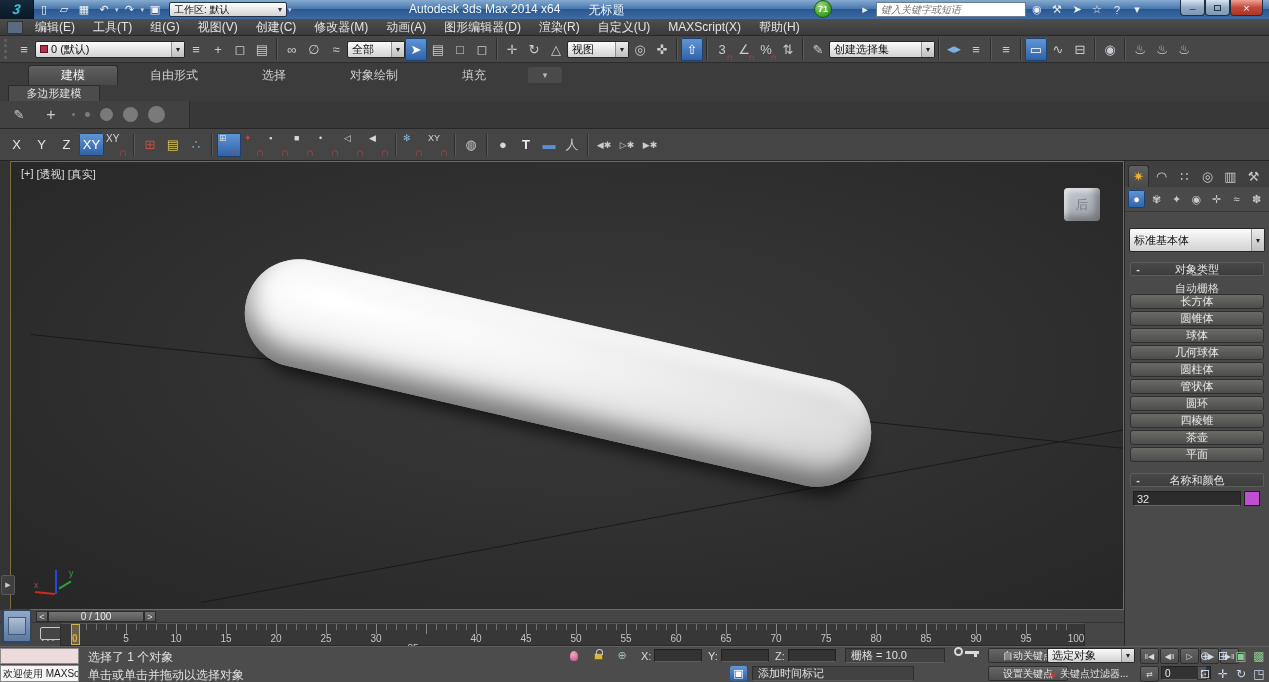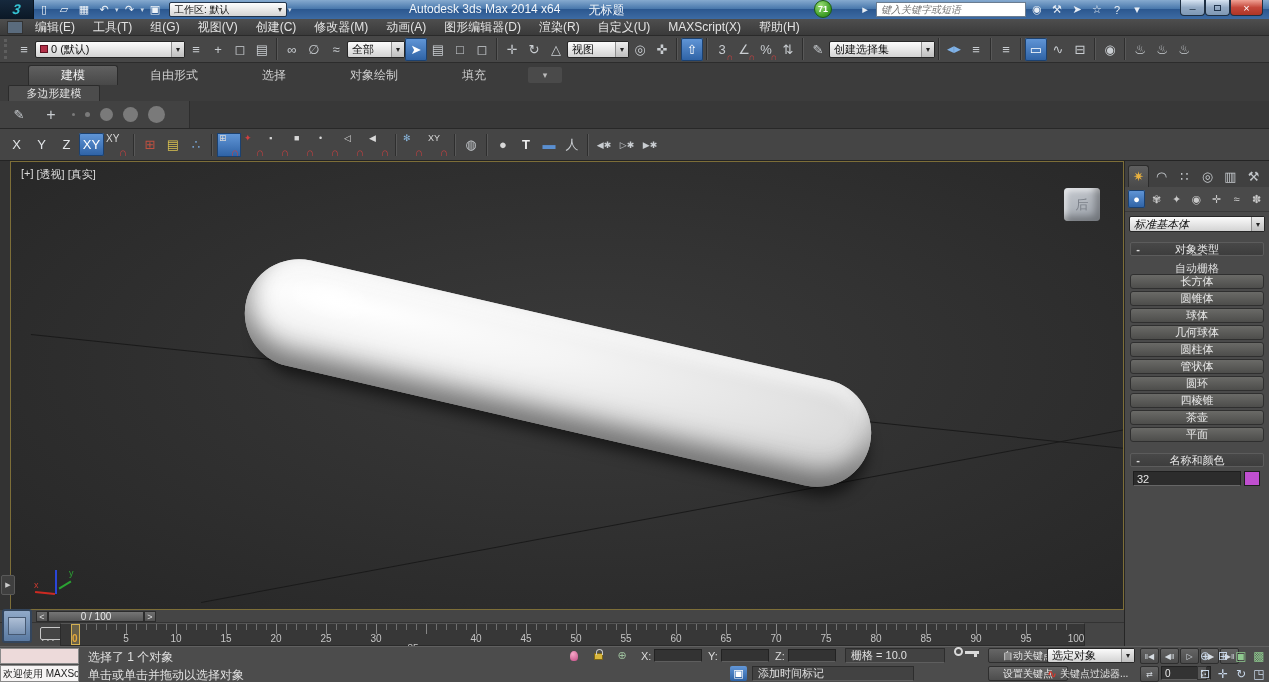--- a/index.html
+++ b/index.html
@@ -110,21 +110,21 @@
 
   
   #cmdpanel{left:1124px;top:161px;width:145px;height:485px;background:#4a4a4a;border-left:1px solid #262626;}
   #cp-tabs{display:flex;align-items:flex-end;height:26px;padding:2px 3px 0;gap:2px;background:#404040;}
   .cp-tab{width:21px;height:22px;display:flex;align-items:center;justify-content:center;font-size:13px;color:#c4c8cc;}
   .cp-tab.active{background:linear-gradient(#5f5f5f,#4a4a4a);border:1px solid #2c2c2c;border-bottom:none;
     border-radius:3px 3px 0 0;color:#e8b13f;}
   #cp-cats{display:flex;align-items:center;height:25px;padding:0 3px;gap:3px;border-bottom:1px solid #3a3a3a;}
   .cp-cat{width:17px;height:18px;display:flex;align-items:center;justify-content:center;font-size:11px;color:#c8c8c8;border-radius:2px;}
   .cp-cat.active{background:linear-gradient(#6297d8,#2d61a4);box-shadow:inset 0 0 0 1px #1c416f;color:#fff;}
-  #cp-combo{margin:4px 4px 0;height:16px;font-style:italic;}
+  #cp-combo{margin:16px 4px 0;height:24px;}
   .rollout{margin:10px 5px 0;}
   .roll-head{height:14px;background:linear-gradient(#484848,#3d3d3d);border:1px solid #5c5c5c;border-radius:2px;
     display:flex;align-items:center;color:#e8e8e8;font-size:11px;}
   .roll-minus{width:14px;text-align:center;font-weight:bold;color:#ddd;}
   .roll-title{flex:1;text-align:center;padding-right:14px;}
   #autogrid-row{display:flex;align-items:center;justify-content:center;height:17px;gap:5px;color:#dcdcdc;font-size:11px;flex-direction:column;}
   #autogrid-box{width:10px;height:10px;background:#2f2f2f;border:1px solid #8a8a8a;}
   #objgrid{display:grid;grid-template-columns:1fr;gap:2px;padding:1px 0;}
   .objbtn{height:15px;background:linear-gradient(#6a6a67,#4d4d4b);border:1px solid #2f2f2f;border-radius:3px;
     color:#e9e9e9;font-size:11px;display:flex;align-items:center;justify-content:center;}

